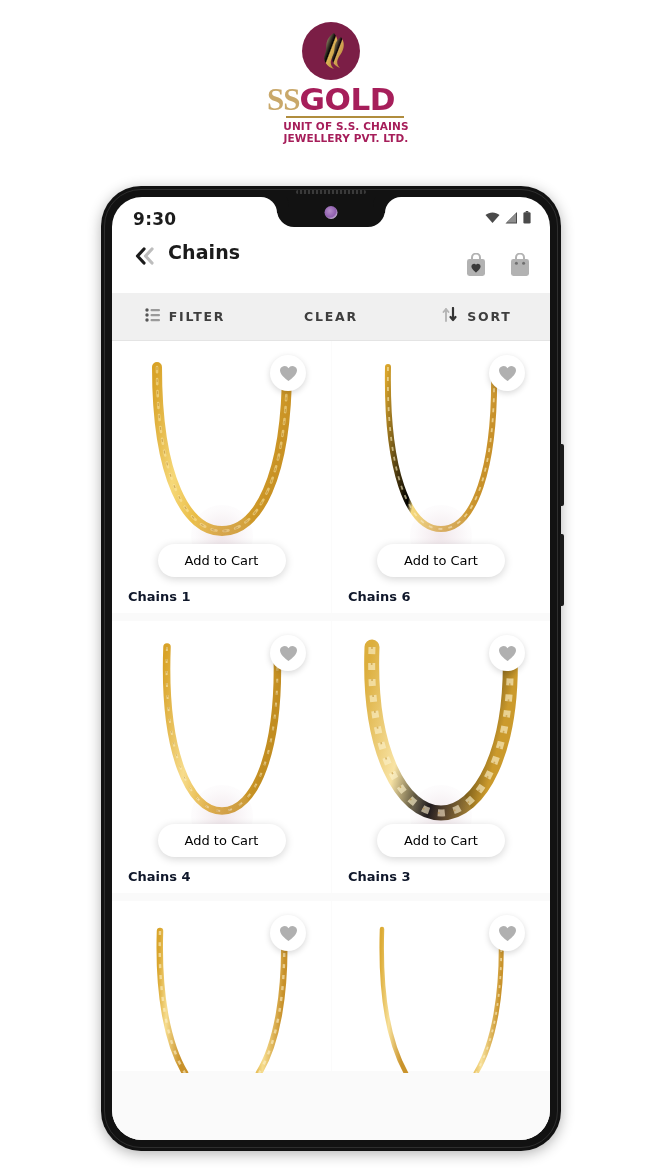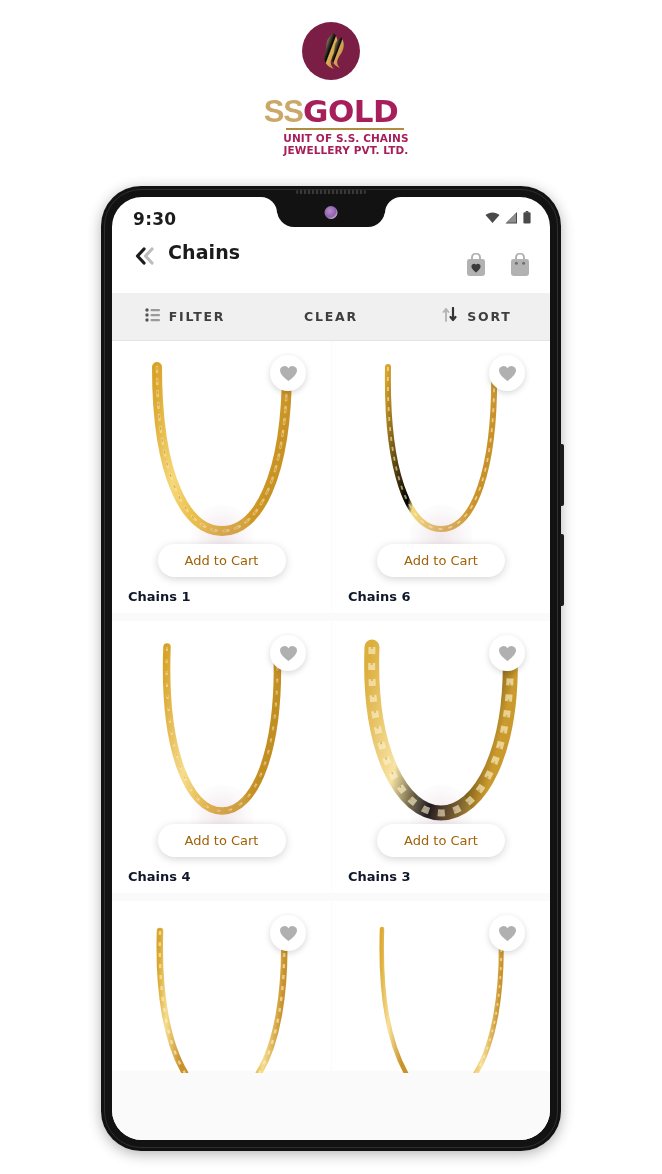--- a/index.html
+++ b/index.html
@@ -31,34 +31,33 @@
   }
   .brand-emblem .flame {
     position: absolute; inset: 0;
     display: flex; align-items: center; justify-content: center;
   }
   .brand-wordmark {
     display: flex; align-items: baseline; line-height: 1;
     margin-top: 2px;
   }
   .wm-ss {
-    font-family: Liberation Sans, sans-serif;
+    font-family: Liberation Serif, serif;
     font-weight: bold;
     font-size: 31px;
     color: #c9a86a;
     letter-spacing: -1px;
     text-align: center;
   }
   .wm-gold {
     font-family: "DejaVu Sans", sans-serif;
     font-weight: bold;
     font-size: 31px;
     color: #a61e5a;
     letter-spacing: -0.5px;
-    margin-top: 12px;
   }
   .brand-rule {
     width: 118px; height: 1.5px; background: #b08d3e; margin: 1px 0 2px 28px;
   }
   .brand-sub {
     font-family: "DejaVu Sans", sans-serif;
     font-weight: bold;
     font-size: 10.5px;
     color: #a61e5a;
     line-height: 1.22;
@@ -226,21 +225,21 @@
 
   .cart-btn {
     position: absolute;
     bottom: 36px; left: 50%; transform: translateX(-50%);
     min-width: 128px;
     padding: 9px 20px;
     background: #ffffff;
     border-radius: 22px;
     box-shadow: 0 2px 8px rgba(0,0,0,0.17);
     font-family: "DejaVu Sans", sans-serif;
-    font-size: 13px; color: #a16207;
+    font-size: 13px; color: #000000;
     text-align: center; white-space: nowrap;
     z-index: 5;
   }
   .card-label {
     position: absolute;
     bottom: 9px; left: 16px;
     font-family: "DejaVu Sans", sans-serif;
     font-size: 13px; font-weight: bold; color: #0f172a;
   }
   .watermark {

